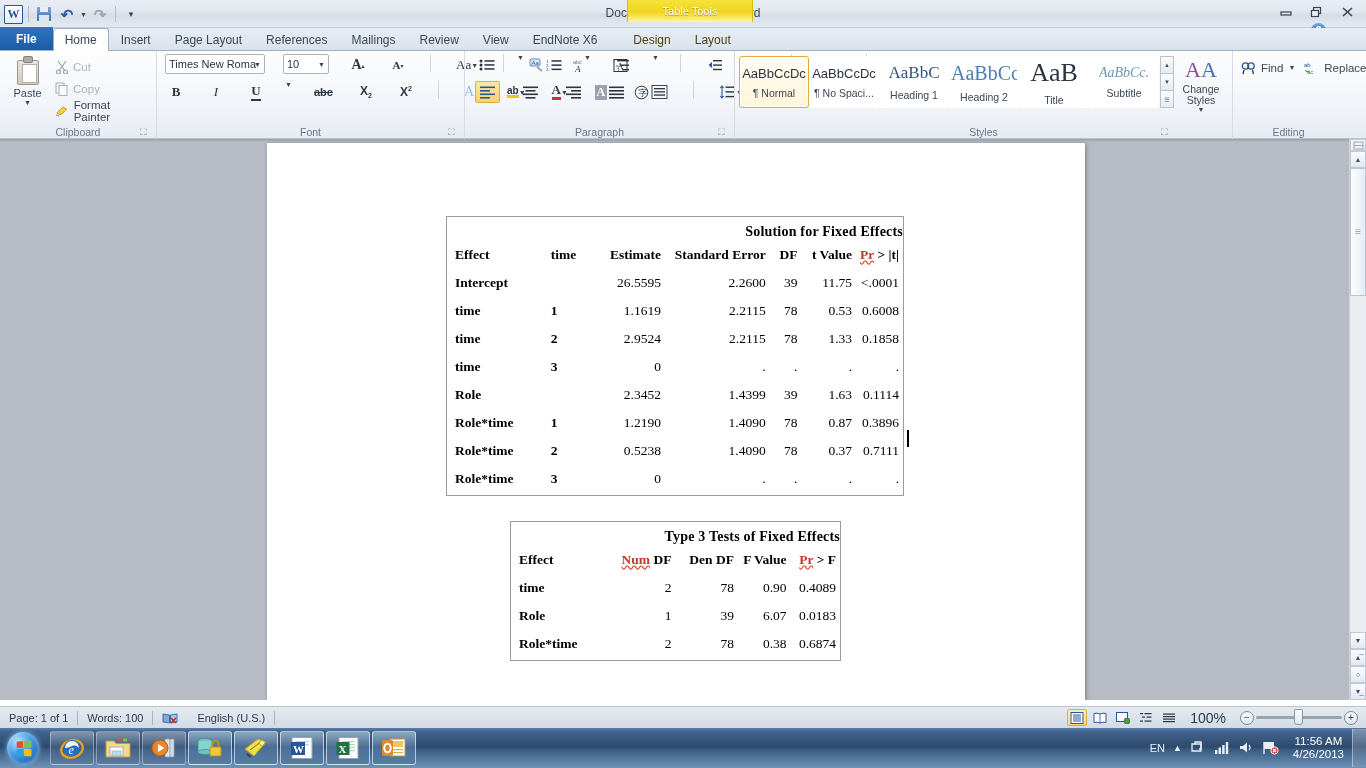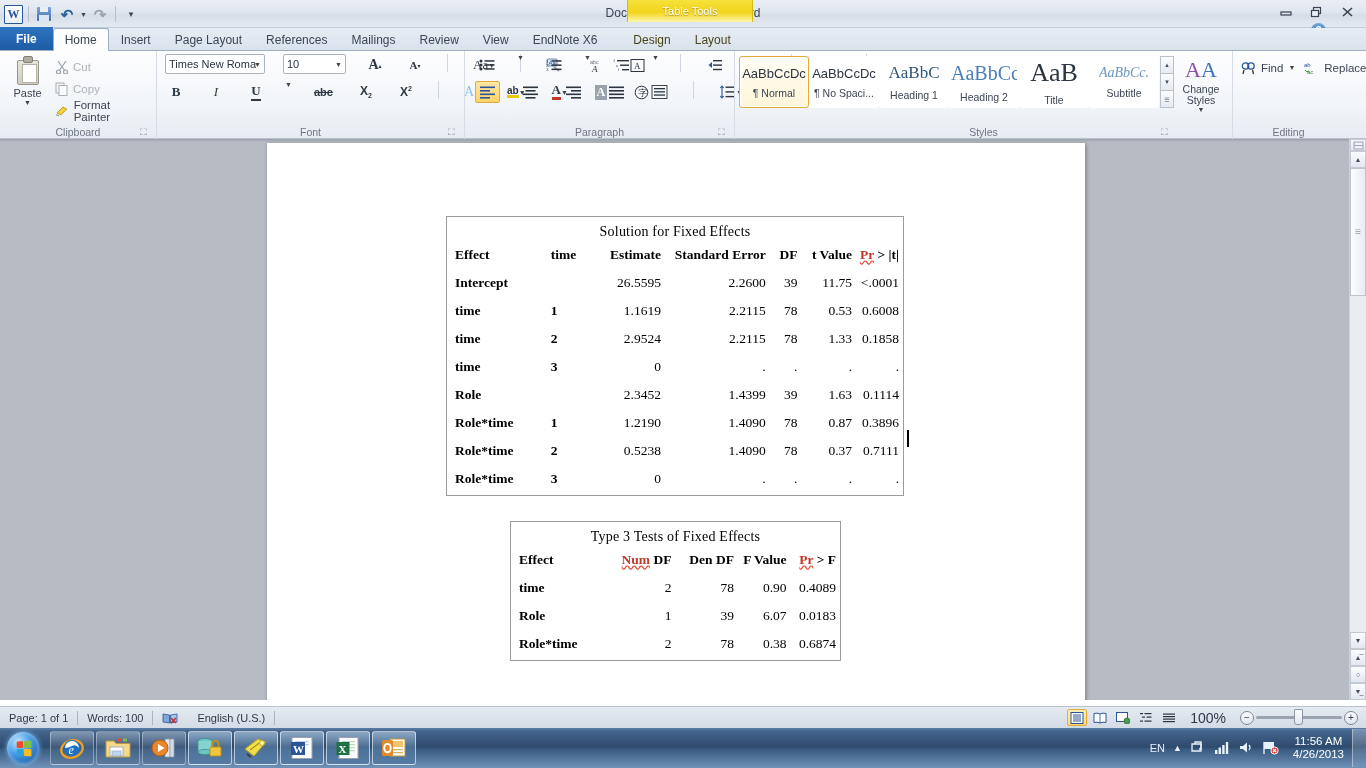--- a/index.html
+++ b/index.html
@@ -178,21 +178,21 @@
   .sas-table {
     position: absolute;
     border: 1px solid #9b9b9b;
     background: #fff;
     font-family: "Liberation Serif", serif;
     color: #000;
   }
   #sas-table-1 { left: 179px; top: 73px; width: 458px; }
   #sas-table-2 { left: 243px; top: 378px; width: 331px; }
   .sas-caption {
-    text-align: center; font-weight: normal; font-size: 14px;
+    text-align: right; font-weight: bold; font-size: 14px;
     padding: 7px 0 5px 0; letter-spacing: .2px;
   }
   table.sas { width: 100%; border-collapse: collapse; font-size: 13.5px; }
   table.sas th {
     font-weight: bold; text-align: right; padding: 2px 4px 6px 4px; white-space: nowrap;
   }
   table.sas td { padding: 6px 4px; text-align: right; white-space: nowrap; }
   table.sas td.eff, table.sas th.eff { font-weight: bold; text-align: left; padding-left: 8px; }
   table.sas td.lvl, table.sas th.lvl { font-weight: bold; text-align: left; }
   table.sas tr.last td { padding-bottom: 8px; }
@@ -377,21 +377,21 @@
     </div>
   </div>
 
   <div class="group" style="width:308px;">
     <div class="group-body" style="flex-direction:column; padding-left:4px;">
       <div class="font-row">
         <div class="combo" style="width:100px;">
           <span class="cv">Times New Roma</span>
           <span class="carr">▼</span>
         </div>
-        <div class="combo" style="width:63px;">
+        <div class="combo" style="width:46px;">
           <span class="cv">10</span>
           <span class="carr">▼</span>
         </div>
         <div class="rbtn">
             <b style="font-size:14px;font-family:'Liberation Serif',serif;">A</b>
             <sup style="font-size:6px;">▴</sup>
           </div>
         <div class="rbtn">
             <b style="font-size:11px;font-family:'Liberation Serif',serif;">A</b>
             <sup style="font-size:6px;">▾</sup>

